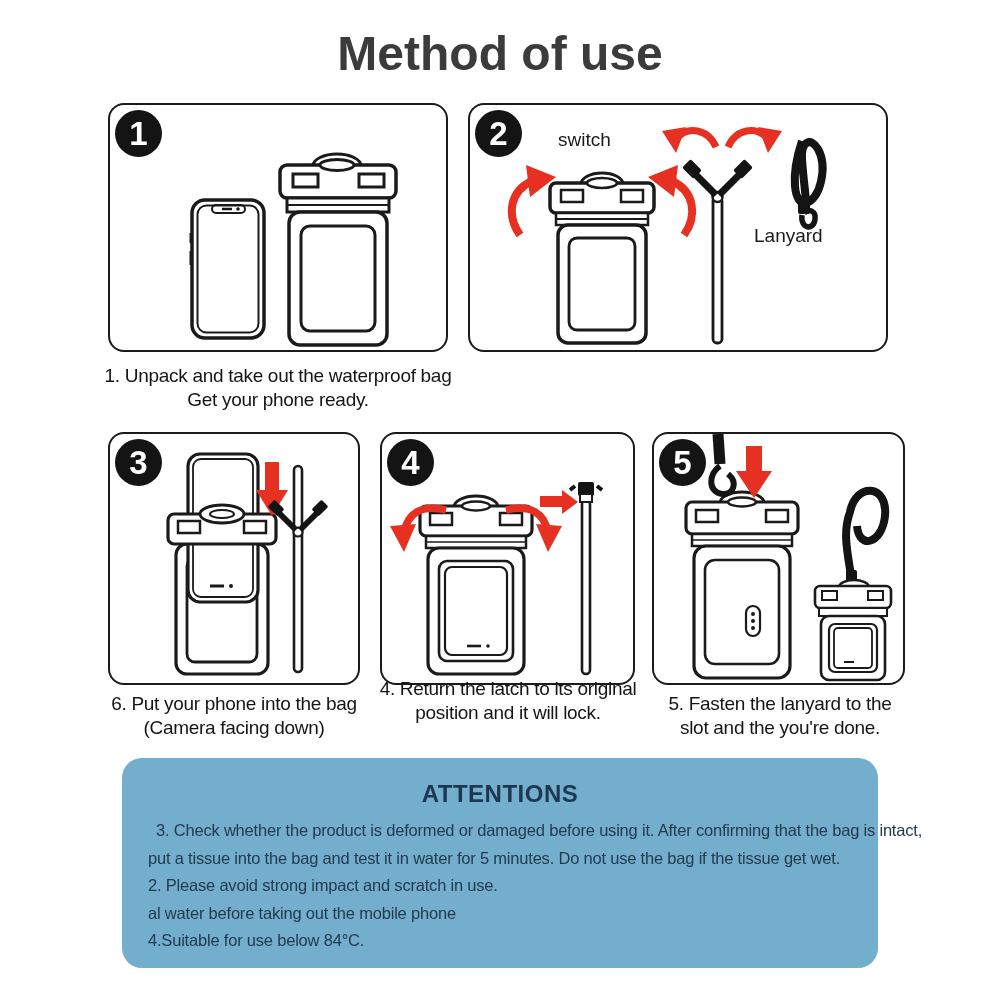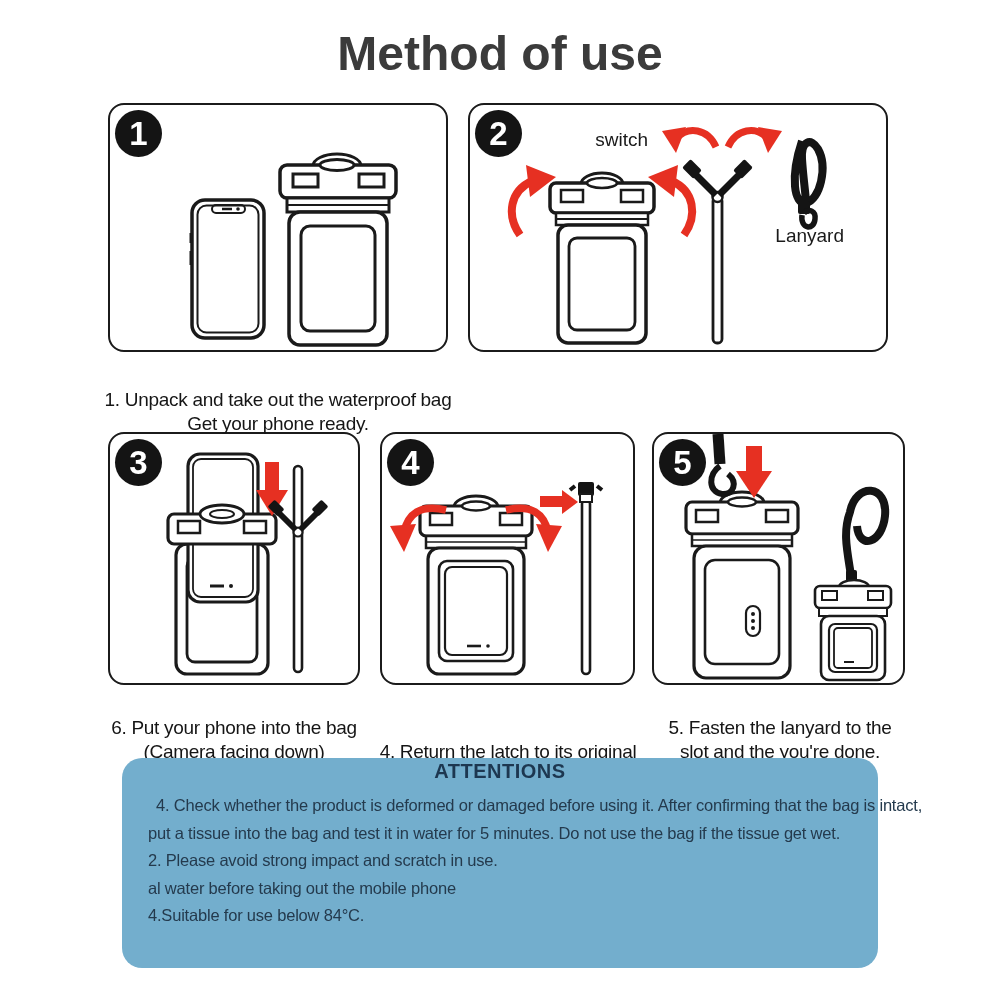--- a/index.html
+++ b/index.html
@@ -16,32 +16,32 @@
     position:absolute; border:2.5px solid #1b1b1b; border-radius:16px; background:#fff;
   }
   .badge {
     position:absolute; left:5px; top:5px; width:47px; height:47px; border-radius:50%;
     background:#141414; color:#ffffff; font-size:33px; font-weight:700;
     display:flex; align-items:center; justify-content:center;
   }
   .panel svg { position:absolute; left:0; top:0; }
   .caption {
     position:absolute; text-align:center; color:#151515;
-    font-size:19px; letter-spacing:-0.3px; line-height:24px;margin-top:24px;
+    font-size:19px; letter-spacing:-0.3px; line-height:24px;
   }
   .caption div { white-space:nowrap; }
   .ill-label {
-    position:absolute; font-size:19px; color:#1a1a1a; text-align:right; width:90px;
+    position:absolute; font-size:19px; color:#1a1a1a; text-align:left; width:90px;
   }
   .attention {
     position:absolute; left:122px; top:758px; width:756px; height:210px;
     background:#73AECD; border-radius:20px;
   }
   .attention-title {
-    text-align:center; margin-top:2px; font-size:20px; font-weight:700;
+    text-align:center; margin-top:22px; font-size:24px; font-weight:700;
     color:#1d3750; letter-spacing:0.5px;
   }
   .attention-body {
     margin:9px 26px 0 26px; color:#243a4d; font-size:16.5px; letter-spacing:-0.2px;
   }
   .attention-body div { line-height:27.5px; white-space:nowrap; }
   .attention-body div.indent { padding-left:8px; }
   .ln { stroke:#1a1a1a; fill:#ffffff; }
   .ln-n { stroke:#1a1a1a; fill:none; }
   .red { fill:#e63022; }
@@ -271,33 +271,33 @@
   </section>
 
   <div class="caption" style="left:58px; top:364px; width:440px;">
     <div>1. Unpack and take out the waterproof bag</div>
     <div>Get your phone ready.</div>
   </div>
   <div class="caption" style="left:84px; top:692px; width:300px;">
     <div>6. Put your phone into the bag</div>
     <div>(Camera facing down)</div>
   </div>
-  <div class="caption" style="left:358px; top:716px; width:300px;">
+  <div class="caption" style="left:358px; top:677px; width:300px;">
     <div>4. Return the latch to its original</div>
     <div>position and it will lock.</div>
   </div>
   <div class="caption" style="left:630px; top:692px; width:300px;">
     <div>5. Fasten the lanyard to the</div>
     <div>slot and the you're done.</div>
   </div>
 
   <div class="attention">
     <div class="attention-title">ATTENTIONS</div>
     <div class="attention-body">
-      <div class="indent">4. Check whether the product is deformed or damaged before using it.  After confirming that the bag is intact,</div>
+      <div class="indent">3. Check whether the product is deformed or damaged before using it.  After confirming that the bag is intact,</div>
       <div>put a tissue into the bag and test it in water for 5 minutes. Do not use the bag if the tissue get wet.</div>
       <div>2. Please avoid strong impact and scratch in use.</div>
       <div>al water before taking out the mobile phone</div>
       <div>4.Suitable for use below 84°C.</div>
     </div>
   </div>
 
 </div>
 
 </body></html>

